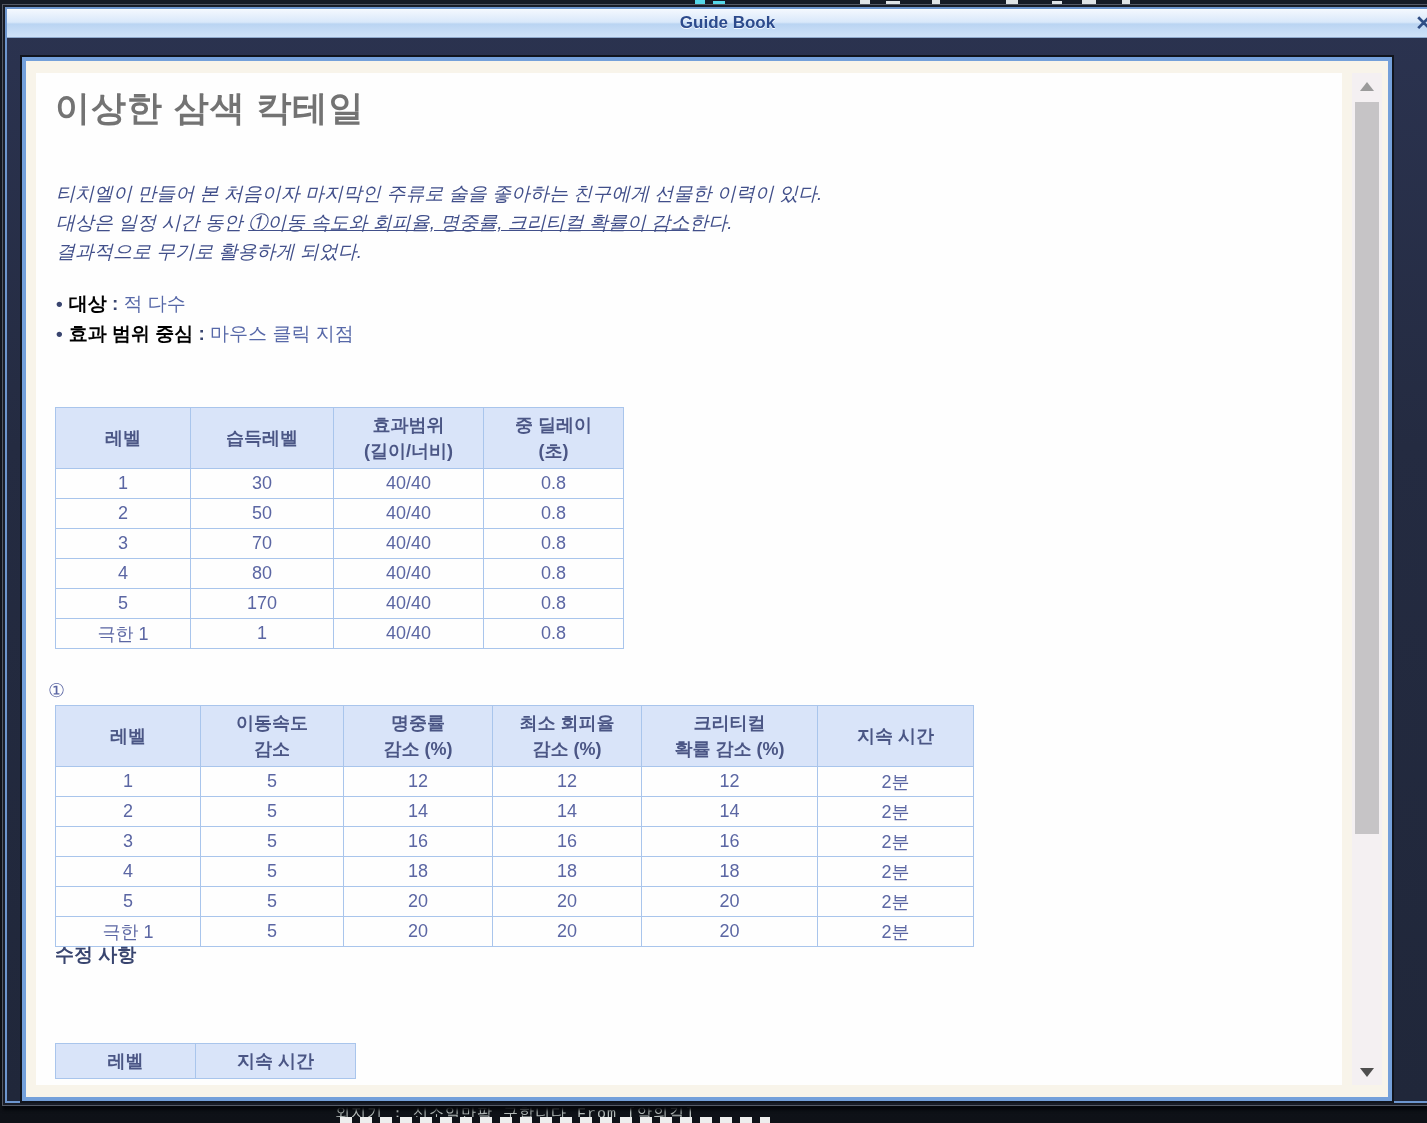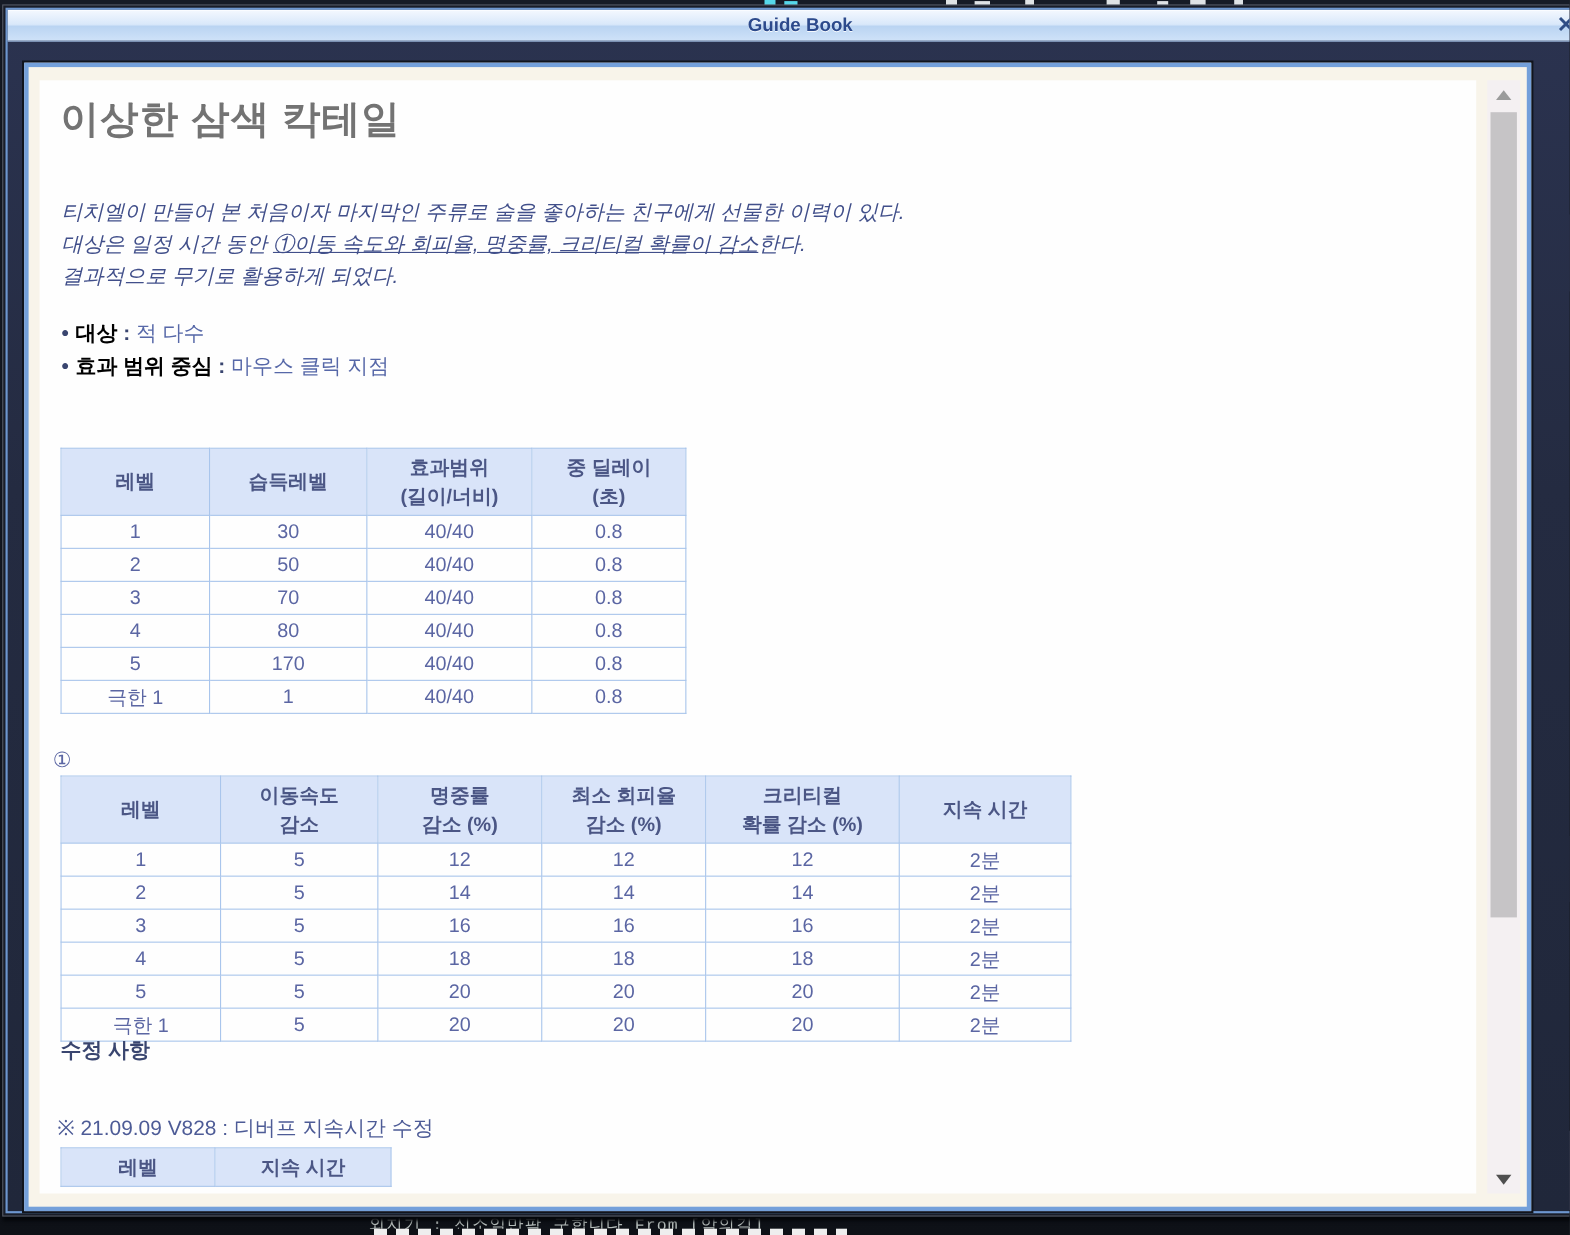--- a/index.html
+++ b/index.html
@@ -250,21 +250,20 @@
                   <td>5</td>
                   <td>20</td>
                   <td>20</td>
                   <td>20</td>
                   <td>2분</td>
                 </tr>
               </tbody>
             </table>
 
           <div class="rev-heading">수정 사항</div>
-          <div class="rev-note">※ 21.09.09 V828 : 디버프 지속시간 수정</div>
 
           <table class="grid revision-table">
             <colgroup>
                 <col style="width:140px">
                 <col style="width:160px">
               </colgroup>
           <thead>
                 <tr>
                   <th>레벨</th>
                   <th>지속 시간</th>

